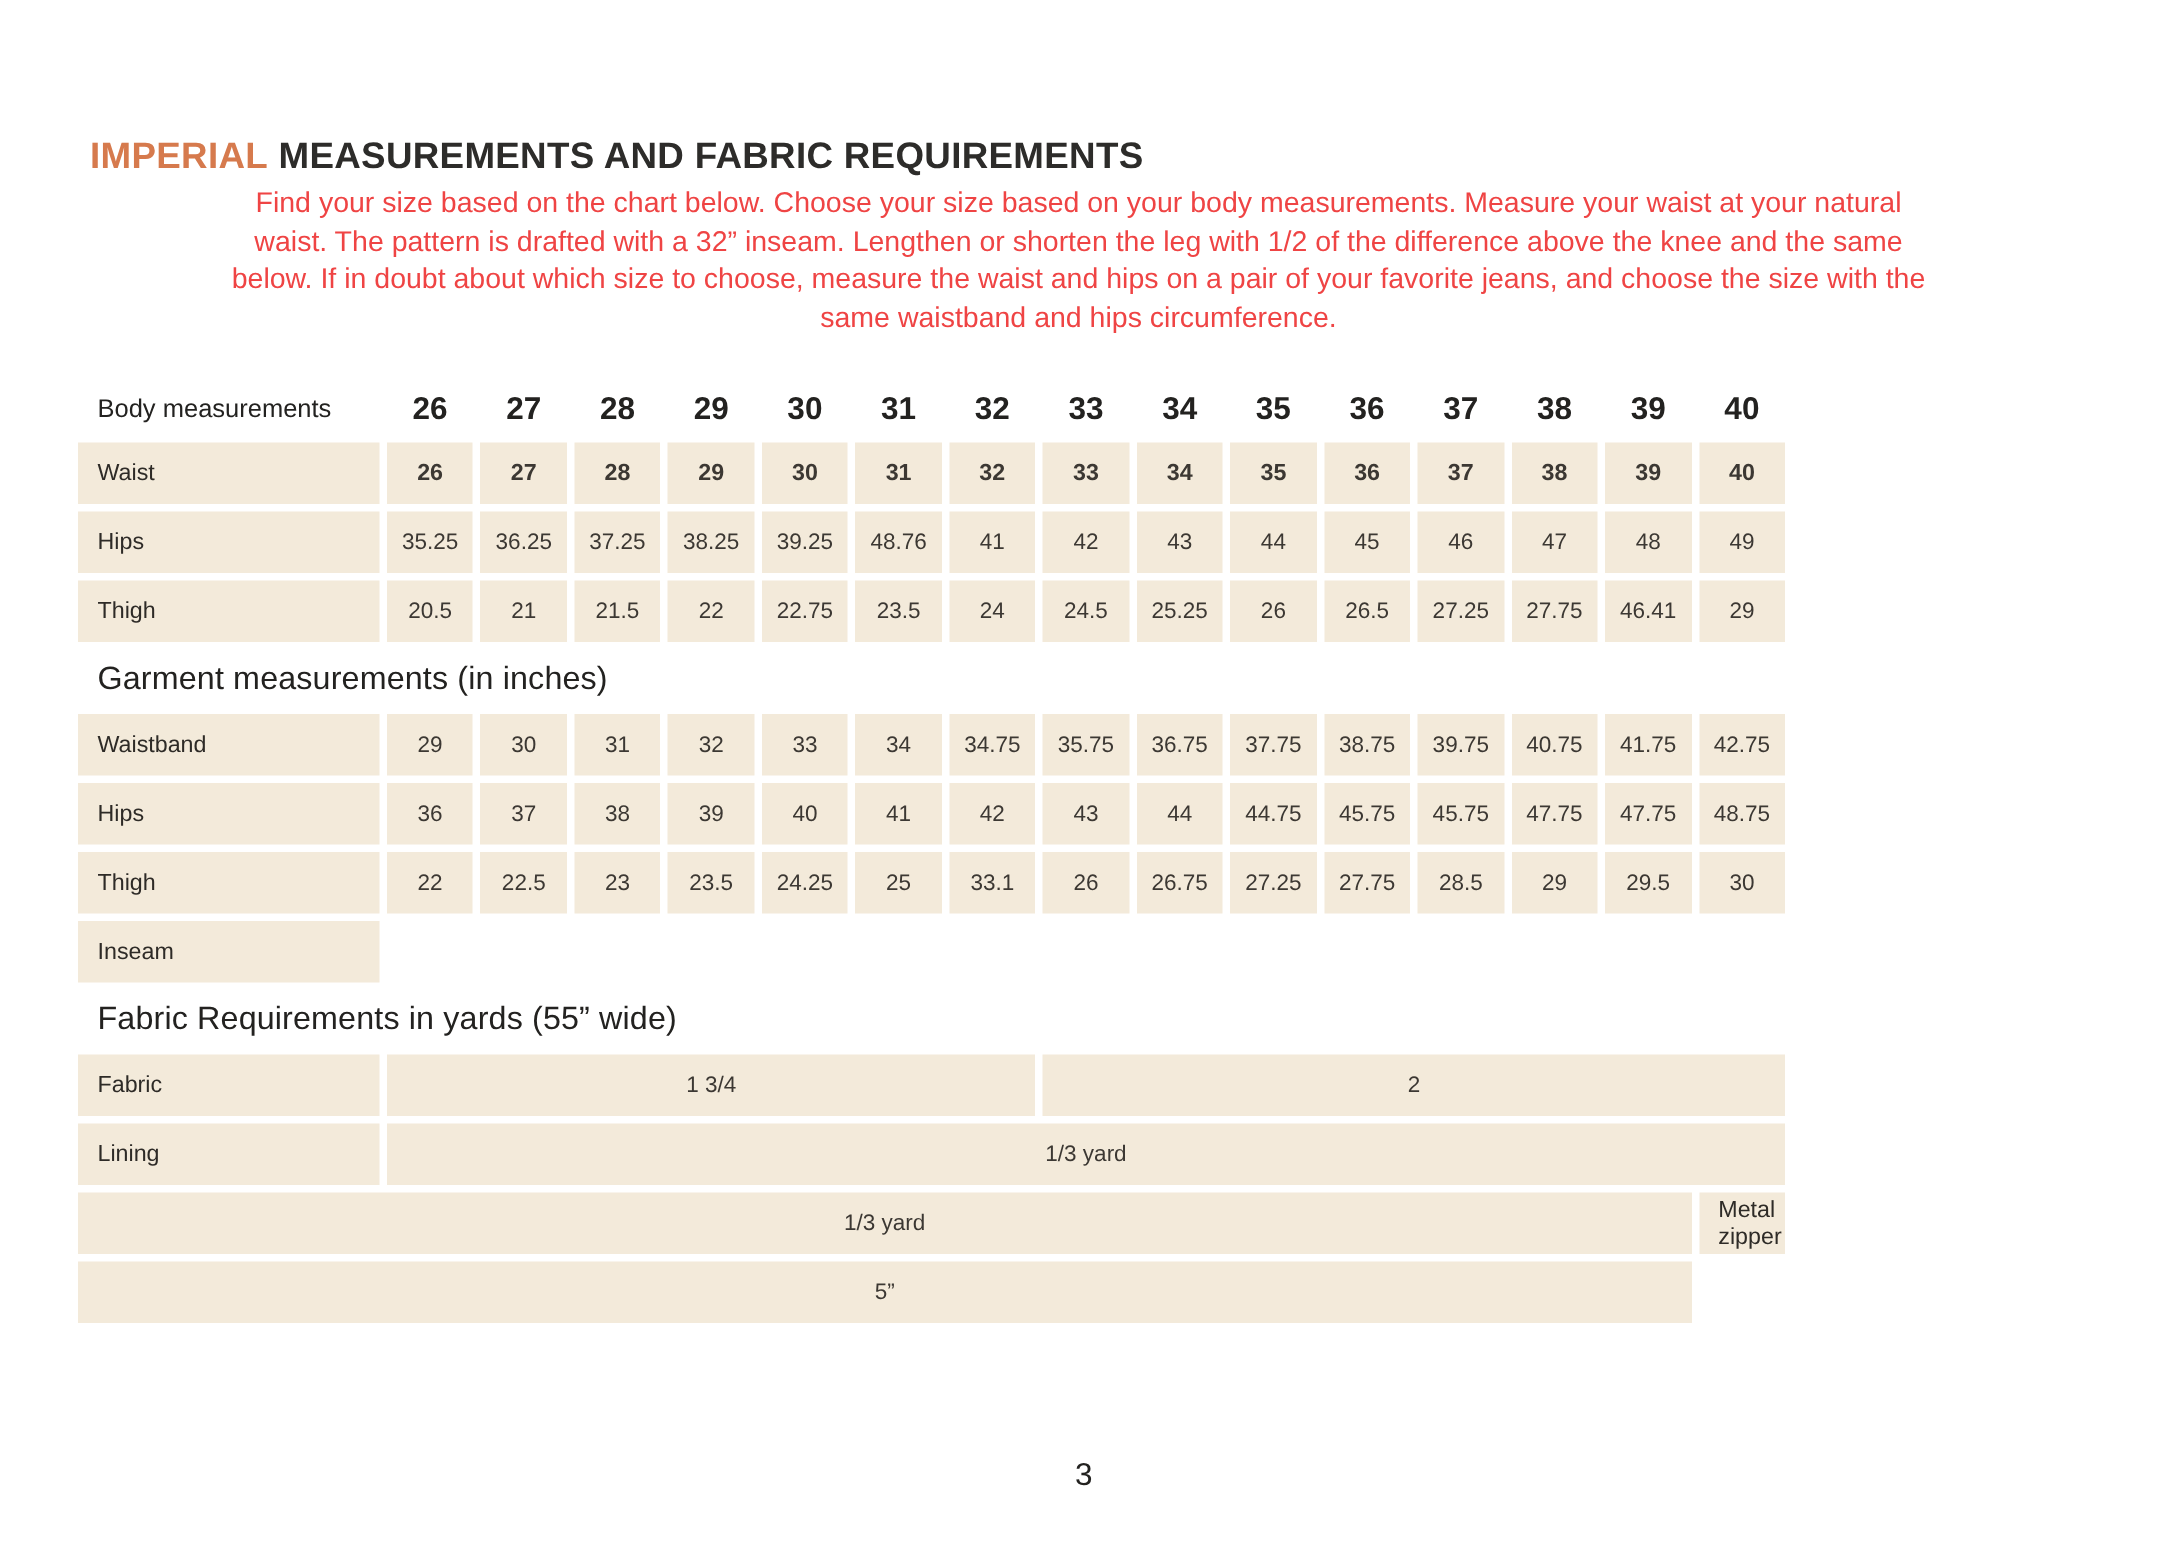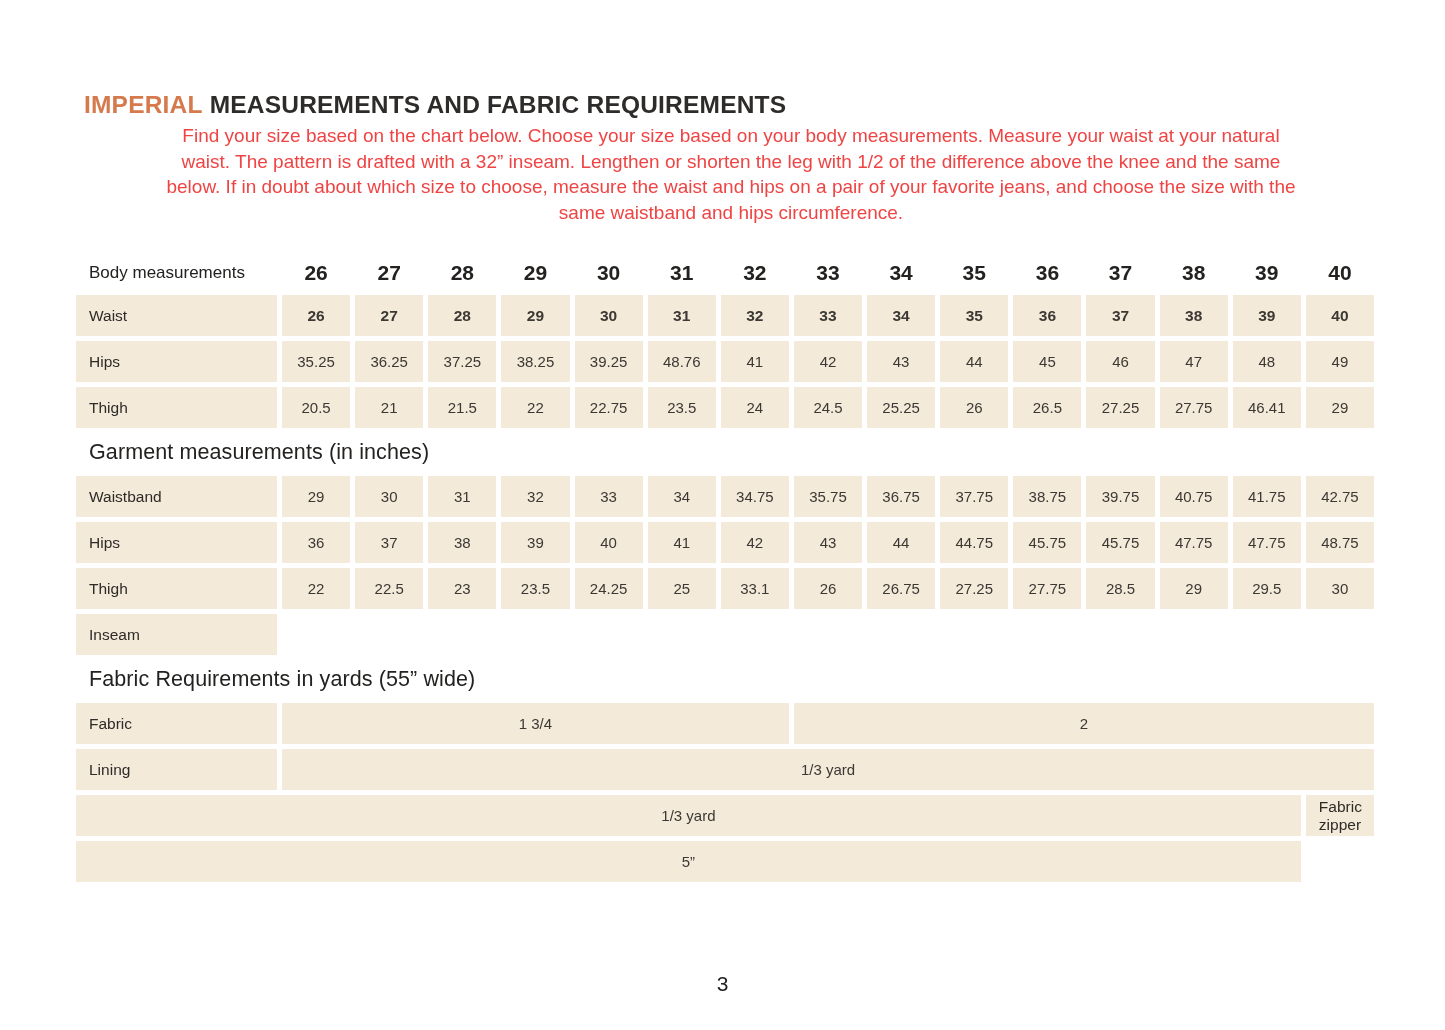--- a/index.html
+++ b/index.html
@@ -16,21 +16,21 @@
     height: 1030px;
     background: #ffffff;
     overflow: hidden;
     font-family: "Liberation Sans", "DejaVu Sans", sans-serif;
     color: var(--ink);
   }
   .page {
     position: relative;
     width: 1445px;
     height: 1030px;
-    padding: 91px 67px 0 76px;
+    padding: 91px 67px 0 52px;
   }
   h1.title {
     margin: 0 0 4px 8px;
     font-size: 24.5px;
     font-weight: 700;
     letter-spacing: 0.2px;
     color: #2d2c2a;
   }
   h1.title .accent {
     color: var(--accent);
@@ -42,21 +42,21 @@
     line-height: 25.6px;
     color: #ef4444;
     white-space: pre-line;
     text-align: center;
   }
   .grid {
     display: grid;
     grid-template-columns: 201px repeat(15, 1fr);
     column-gap: 5px;
     row-gap: 5px;
-    width: 1298px;
+    width: 1138px;
   }
   .grid.body-grid { margin-top: 31px; }
   .cell {
     background: var(--cell-bg);
     height: 41px;
     display: flex;
     align-items: center;
     justify-content: center;
     font-size: 15px;
     color: var(--ink-soft);
@@ -234,19 +234,19 @@
 
   <h2 class="section-heading">Fabric Requirements in yards (55” wide)</h2>
 
   <div class="grid">
       <div class="cell label">Fabric</div>
       <div class="cell val span" style="grid-column: span 7;">1 3/4</div>
       <div class="cell val span" style="grid-column: span 8;">2</div>
       <div class="cell label">Lining</div>
       <div class="cell val span" style="grid-column: span 15;">1/3 yard</div>
       <div class="cell val span" style="grid-column: span 15;">1/3 yard</div>
-      <div class="cell label">Fabric zipper</div>
+      <div class="cell label">Metal zipper</div>
       <div class="cell val span" style="grid-column: span 15;">5”</div>
     </div>
 
   <div class="page-number">3</div>
 
 </div>
 
 </body></html>

